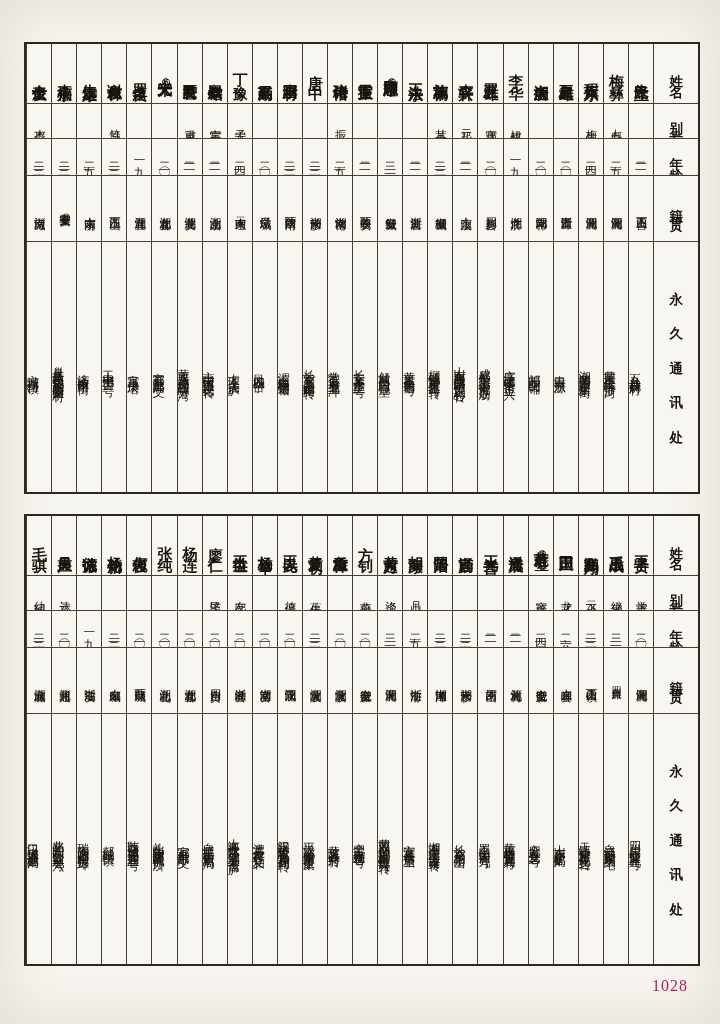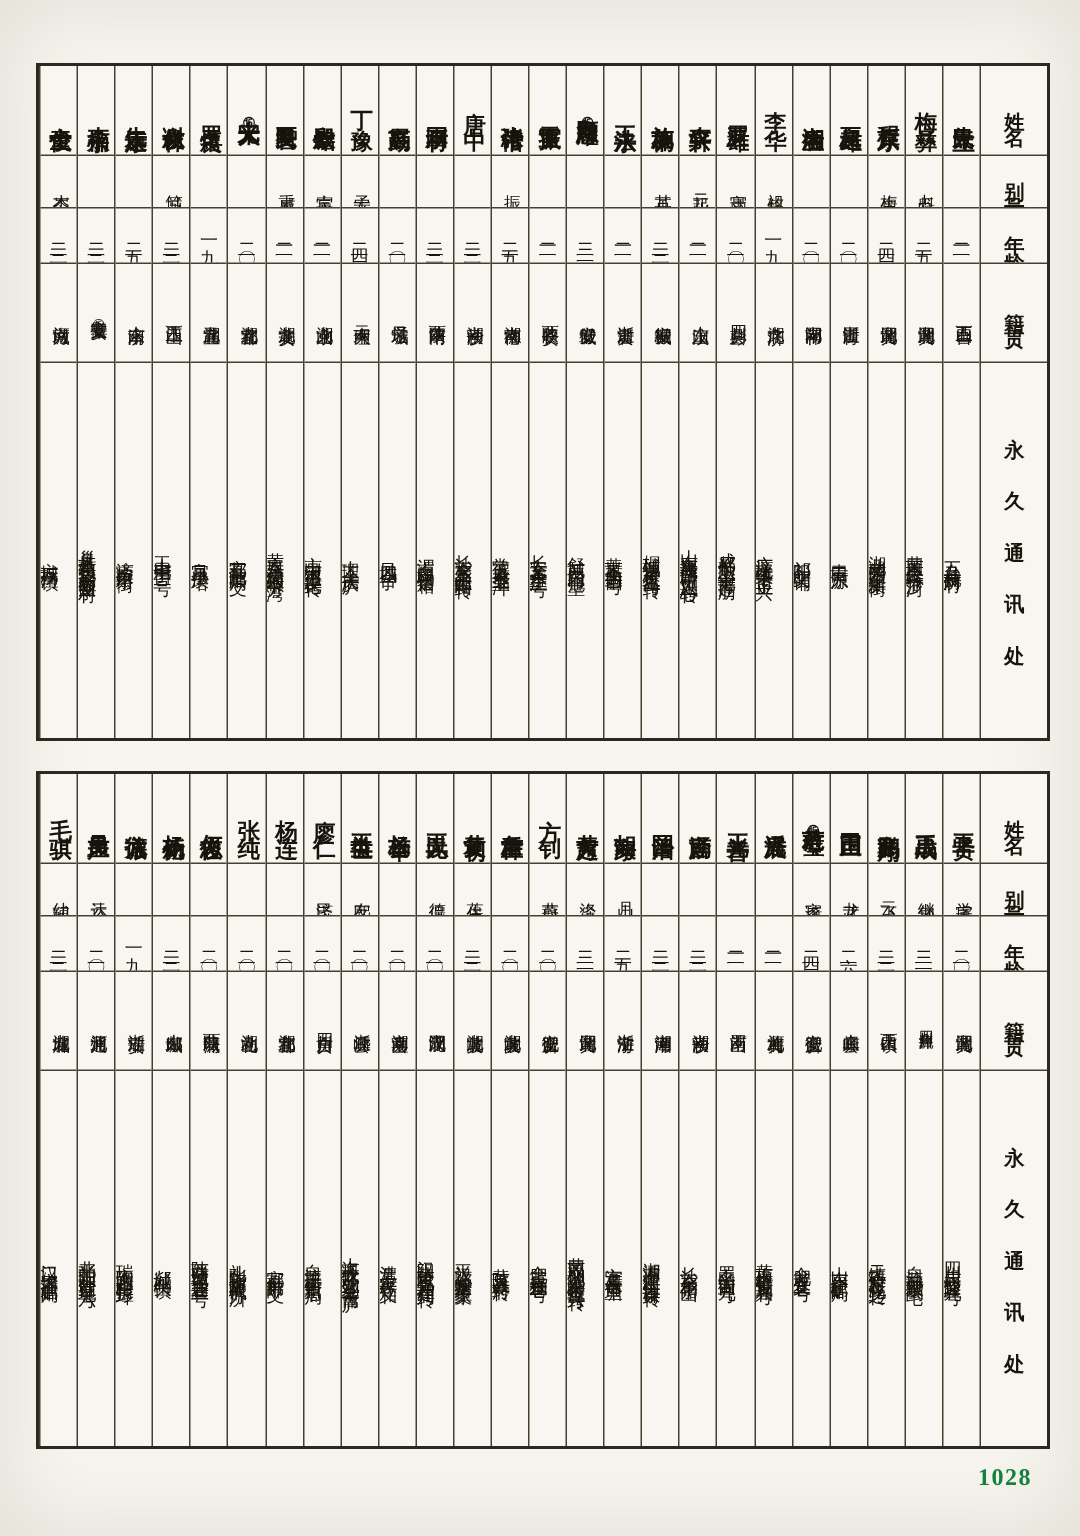--- a/index.html
+++ b/index.html
@@ -43,21 +43,21 @@
   .c-age .vtext{font-size:12px;letter-spacing:4px;}
   .c-native .vtext{font-size:11.5px;letter-spacing:.5px;}
   .c-native .vtext.small{font-size:10px;}
   .c-addr .vtext{font-size:12px;letter-spacing:2px;}
   .note{font-size:8px;letter-spacing:0;}
   .col.header .vtext{font-weight:700;font-size:13.5px;letter-spacing:.8em;}
   .col.header .c-addr{justify-content:center;padding-top:0;}
   .col.header .c-addr .vtext{letter-spacing:2.55em;font-size:13.5px;}
   .page-number{
     position:absolute;top:977px;left:652px;
-    font-size:16px;color:#15803d;letter-spacing:1px;font-weight:bold;
+    font-size:16px;color:#be185d;letter-spacing:1px;
   }
 </style>
 </head>
 <body>
 
 <div class="page">
   <div class="rtable t-top">
       <div class="col header">
         <div class="cell c-name">
           <span class="vtext">姓名</span>

